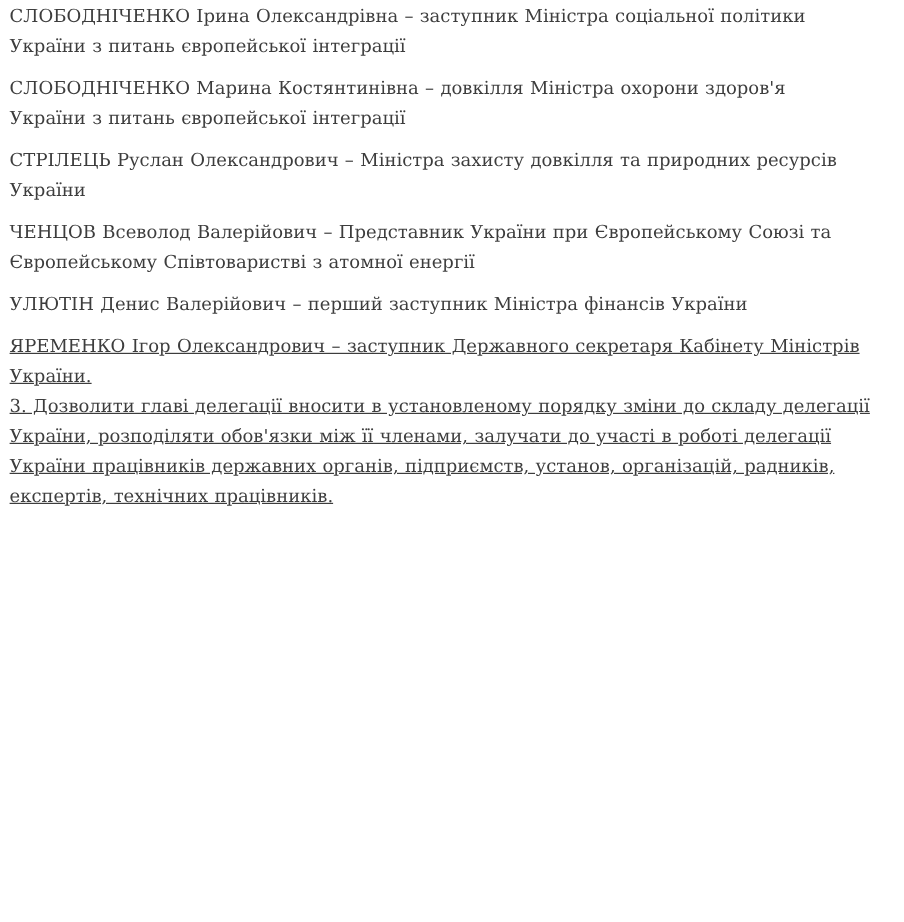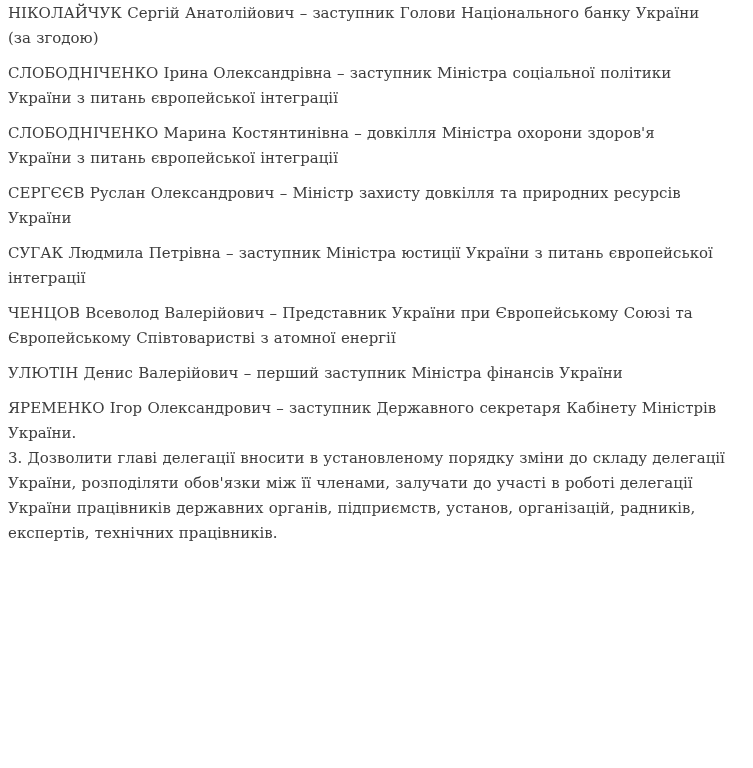--- a/index.html
+++ b/index.html
@@ -22,37 +22,34 @@
   .doc-par {
     margin: 0 0 10px 0;
     font-size: 15px;
     line-height: 25px;
     white-space: pre-line;      
     letter-spacing: 0;
     word-spacing: 0.5px;
   }
   .doc-par:last-child {
     margin-bottom: 0;
+    text-decoration: underline;
   }
 </style>
 </head>
 <body>
 
 <main class="doc-page">
   <section>
-    <p class="doc-par">НІКОЛАЙЧУК Сергій Анатолійович – заступник Голови Національного банку України
-(за згодою)</p>
     <p class="doc-par">СЛОБОДНІЧЕНКО Ірина Олександрівна – заступник Міністра соціальної політики
 України з питань європейської інтеграції</p>
     <p class="doc-par">СЛОБОДНІЧЕНКО Марина Костянтинівна – довкілля Міністра охорони здоров'я
 України з питань європейської інтеграції</p>
-    <p class="doc-par">СЕРГЄЄВ Руслан Олександрович – Міністр захисту довкілля та природних ресурсів
+    <p class="doc-par">СТРІЛЕЦЬ Руслан Олександрович – Міністра захисту довкілля та природних ресурсів
 України</p>
-    <p class="doc-par">СУГАК Людмила Петрівна – заступник Міністра юстиції України з питань європейської
-інтеграції</p>
     <p class="doc-par">ЧЕНЦОВ Всеволод Валерійович – Представник України при Європейському Союзі та
 Європейському Співтоваристві з атомної енергії</p>
     <p class="doc-par">УЛЮТІН Денис Валерійович – перший заступник Міністра фінансів України</p>
     <p class="doc-par">ЯРЕМЕНКО Ігор Олександрович – заступник Державного секретаря Кабінету Міністрів
 України.</p>
   </section>
   <section>
     <p class="doc-par">3. Дозволити главі делегації вносити в установленому порядку зміни до складу делегації
 України, розподіляти обов'язки між її членами, залучати до участі в роботі делегації
 України працівників державних органів, підприємств, установ, організацій, радників,

